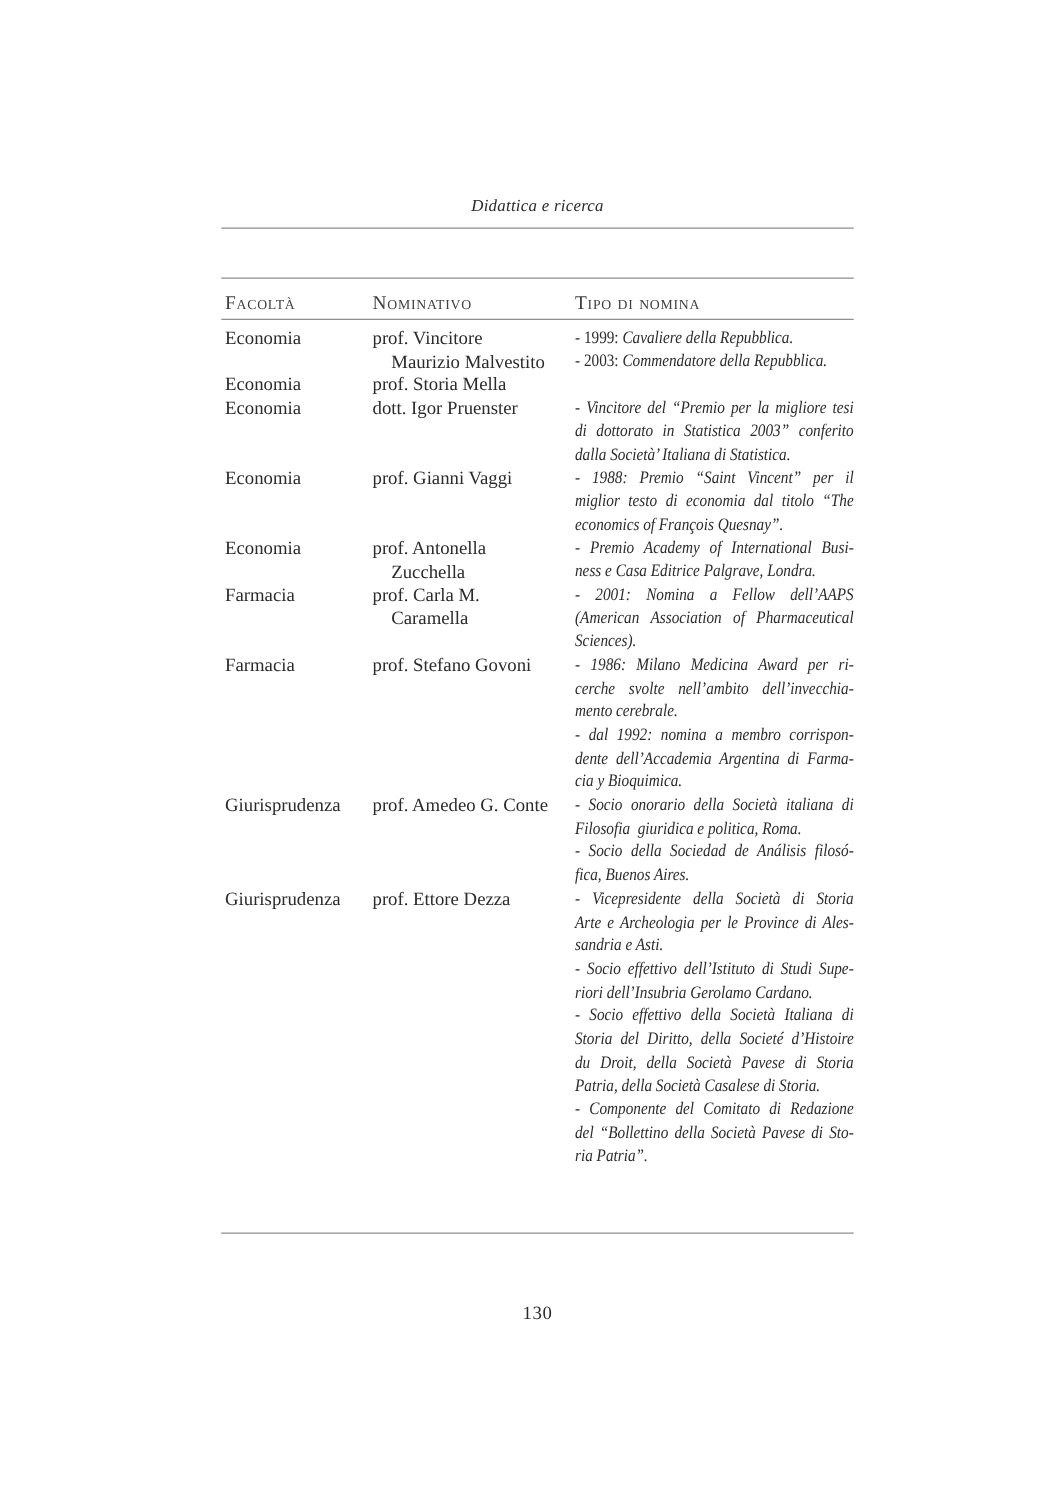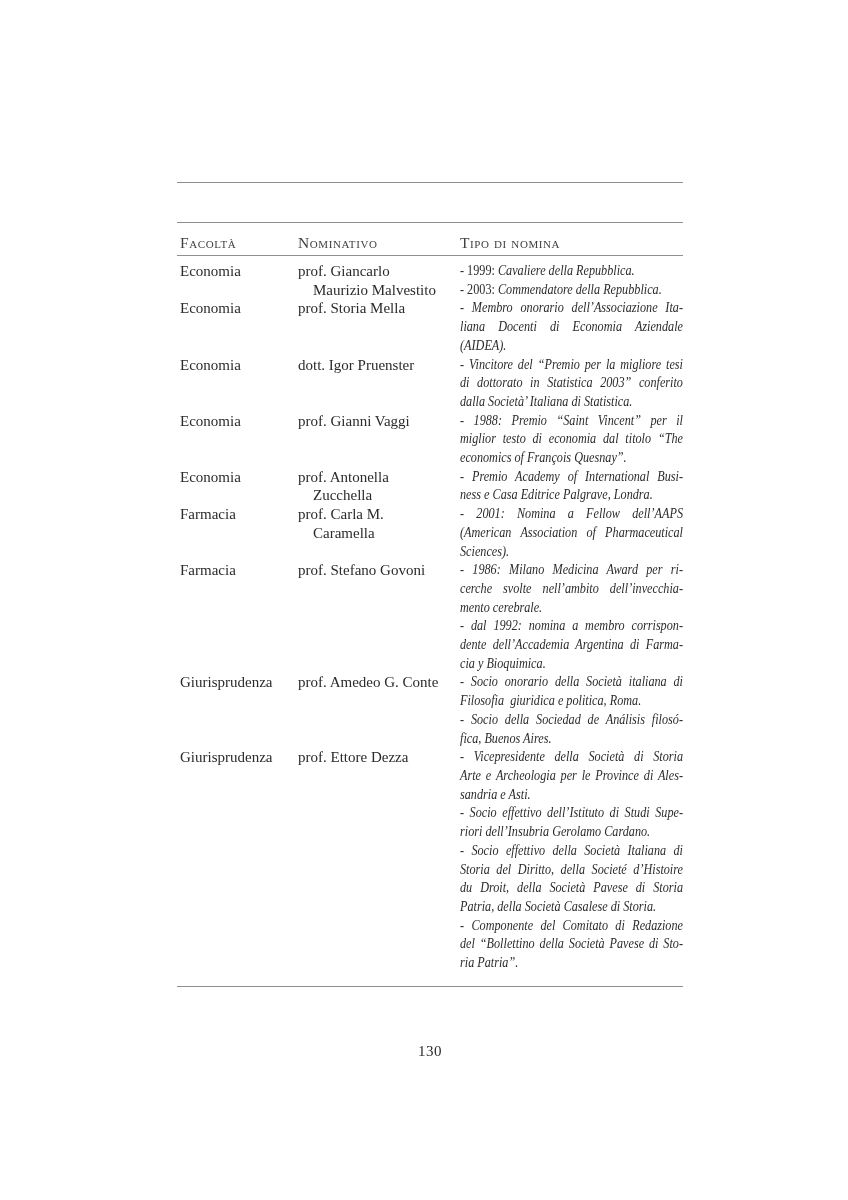--- a/index.html
+++ b/index.html
@@ -50,53 +50,49 @@
   .page-number {
     position:absolute; top:1021px; left:177px; width:506px;
     text-align:center; font-size:15px; line-height:18px; letter-spacing:0.5px;margin-top:21px;
   }
 </style>
 </head>
 <body>
 
 <div class="page">
 
+  <div class="running-head">Didattica e ricerca</div>
 
   <div class="rule" id="rule-head"></div>
   <div class="rule" id="rule-top"></div>
 
   <div class="thead">
     <span class="th">Facoltà</span>
     <span class="th">Nominativo</span>
     <span class="th">Tipo di nomina</span>
   </div>
 
   <div class="rule" id="rule-mid"></div>
 
   <div class="tbody">
       <div class="row">
         <div class="cell col-facolta">Economia</div>
         <div class="cell col-nominativo">
-          <div class="nameline">prof. Giancarlo</div>
+          <div class="nameline">prof. Vincitore</div>
           <div class="nameline cont">Maurizio Malvestito</div>
         </div>
         <div class="cell col-nomina">
           <div class="nomline plain"><span class="roman">- 1999: </span><span class="ital">Cavaliere della Repubblica.</span></div>
           <div class="nomline plain"><span class="roman">- 2003: </span><span class="ital">Commendatore della Repubblica.</span></div>
         </div>
       </div>
       <div class="row">
         <div class="cell col-facolta">Economia</div>
         <div class="cell col-nominativo">
           <div class="nameline">prof. Storia Mella</div>
-        </div>
-        <div class="cell col-nomina">
-          <div class="nomline just"><span class="ital">- Membro onorario dell’Associazione Ita-</span></div>
-          <div class="nomline just"><span class="ital">liana Docenti di Economia Aziendale</span></div>
-          <div class="nomline plain"><span class="ital">(AIDEA).</span></div>
         </div>
       </div>
       <div class="row">
         <div class="cell col-facolta">Economia</div>
         <div class="cell col-nominativo">
           <div class="nameline">dott. Igor Pruenster</div>
         </div>
         <div class="cell col-nomina">
           <div class="nomline just"><span class="ital">- Vincitore del “Premio per la migliore tesi</span></div>
           <div class="nomline just"><span class="ital">di dottorato in Statistica 2003” conferito</span></div>

